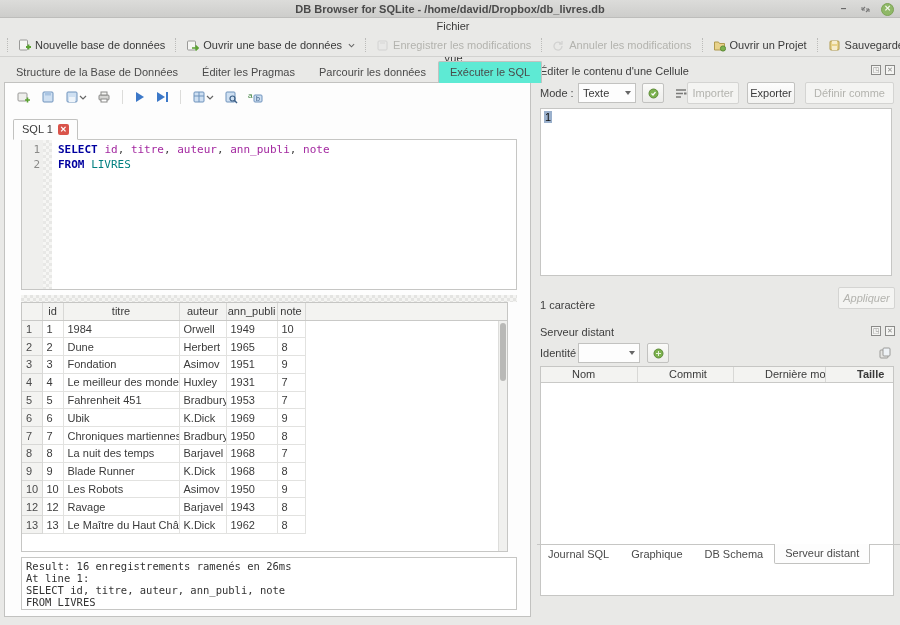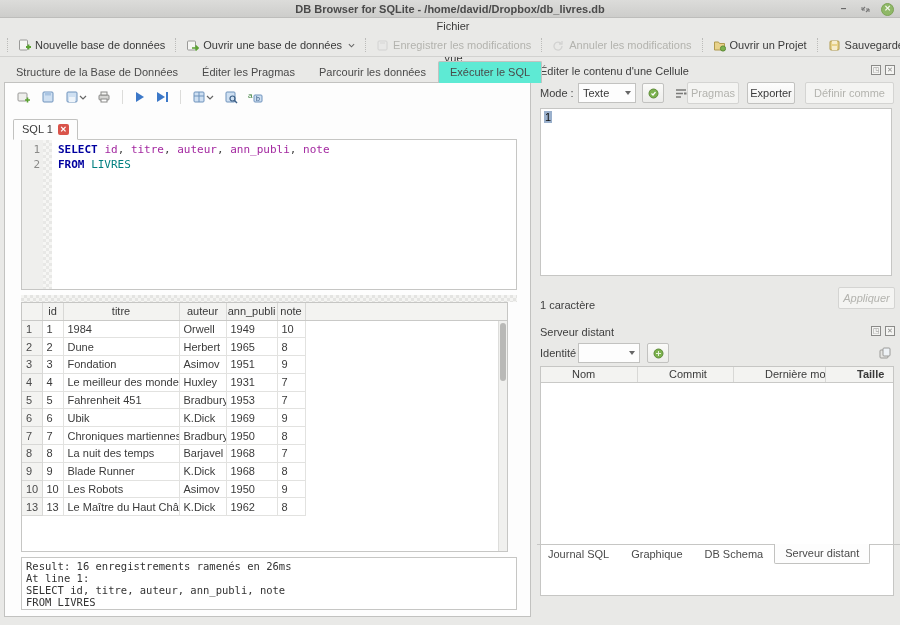--- a/index.html
+++ b/index.html
@@ -365,20 +365,29 @@
           <tr>
             <td class="rownum">10</td>
             <td>10</td>
             <td>Les Robots</td>
             <td>Asimov</td>
             <td>1950</td>
             <td>9</td>
             <td class="filler"></td>
           </tr>
           <tr>
+            <td class="rownum">12</td>
+            <td>12</td>
+            <td>Ravage</td>
+            <td>Barjavel</td>
+            <td>1943</td>
+            <td>8</td>
+            <td class="filler"></td>
+          </tr>
+          <tr>
             <td class="rownum">13</td>
             <td>13</td>
             <td>Le Maître du Haut Château</td>
             <td>K.Dick</td>
             <td>1962</td>
             <td>8</td>
             <td class="filler"></td>
           </tr>
         </tbody>
     </table>
@@ -411,21 +420,21 @@
         <circle cx="6.5" cy="6.5" r="4.5" fill="#7cb24e" stroke="#5e8c38"></circle>
         <path d="M4.5 6.5l1.5 1.5 2.5-3" stroke="#fff" fill="none" stroke-width="1.2"></path>
       </svg>
   </div>
   <div class="icon-flat" style="position:absolute; left:134px; top:23px; width:20px; height:20px;">
     <svg width="12" height="11" viewBox="0 0 12 11">
         <path d="M1 2h10M1 5.5h7M1 9h5" stroke="#7a7a78" stroke-width="1.3"></path>
         <rect x="9" y="4.5" width="2.5" height="2" fill="#7a7a78"></rect>
       </svg>
   </div>
-  <div class="qbtn disabled" style="position:absolute; left:150px; top:22px; width:52px; height:22px; line-height:20px;"><span>Pragmas</span></div>
+  <div class="qbtn disabled" style="position:absolute; left:150px; top:22px; width:52px; height:22px; line-height:20px;"><span>Importer</span></div>
   <div class="qbtn" style="position:absolute; left:210px; top:22px; width:48px; height:22px; line-height:20px;"><span>Exporter</span></div>
   <div class="qbtn disabled" style="position:absolute; left:268px; top:22px; width:89px; height:22px; line-height:20px;"><span>Définir comme NULL</span></div>
 
   <div id="cell-textarea">
     <span class="sel">1</span>
   </div>
 
   <span class="section-head" style="top:239px;">1 caractère</span>
   <div class="qbtn disabled" style="position:absolute; right:2px; top:227px; width:57px; height:22px; line-height:20px;font-style:italic;"><span>Appliquer</span></div>
 

